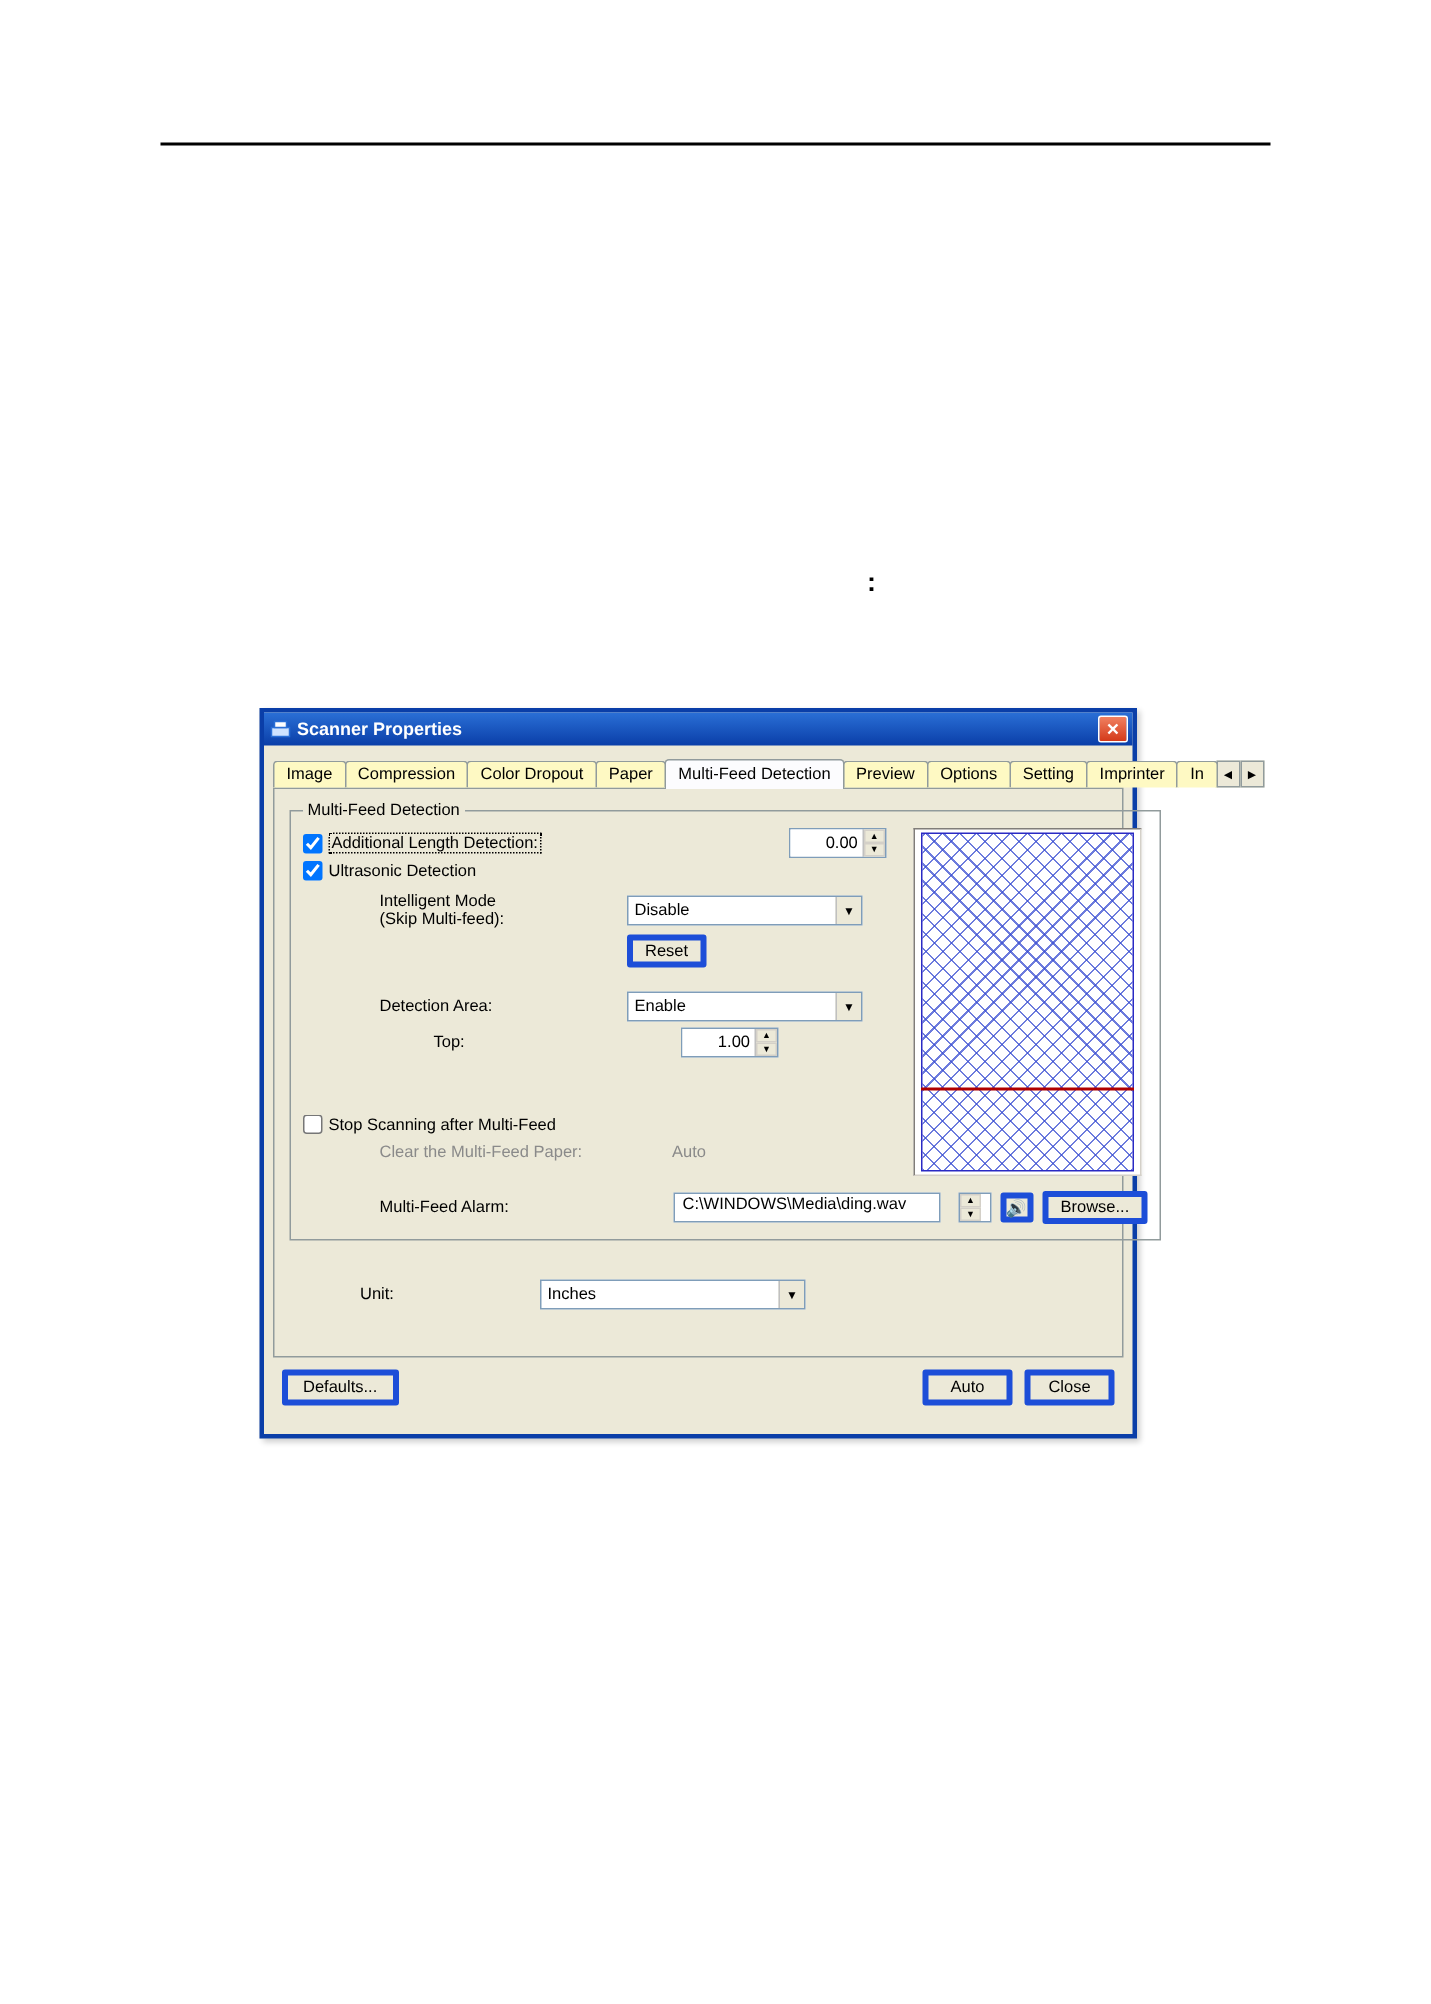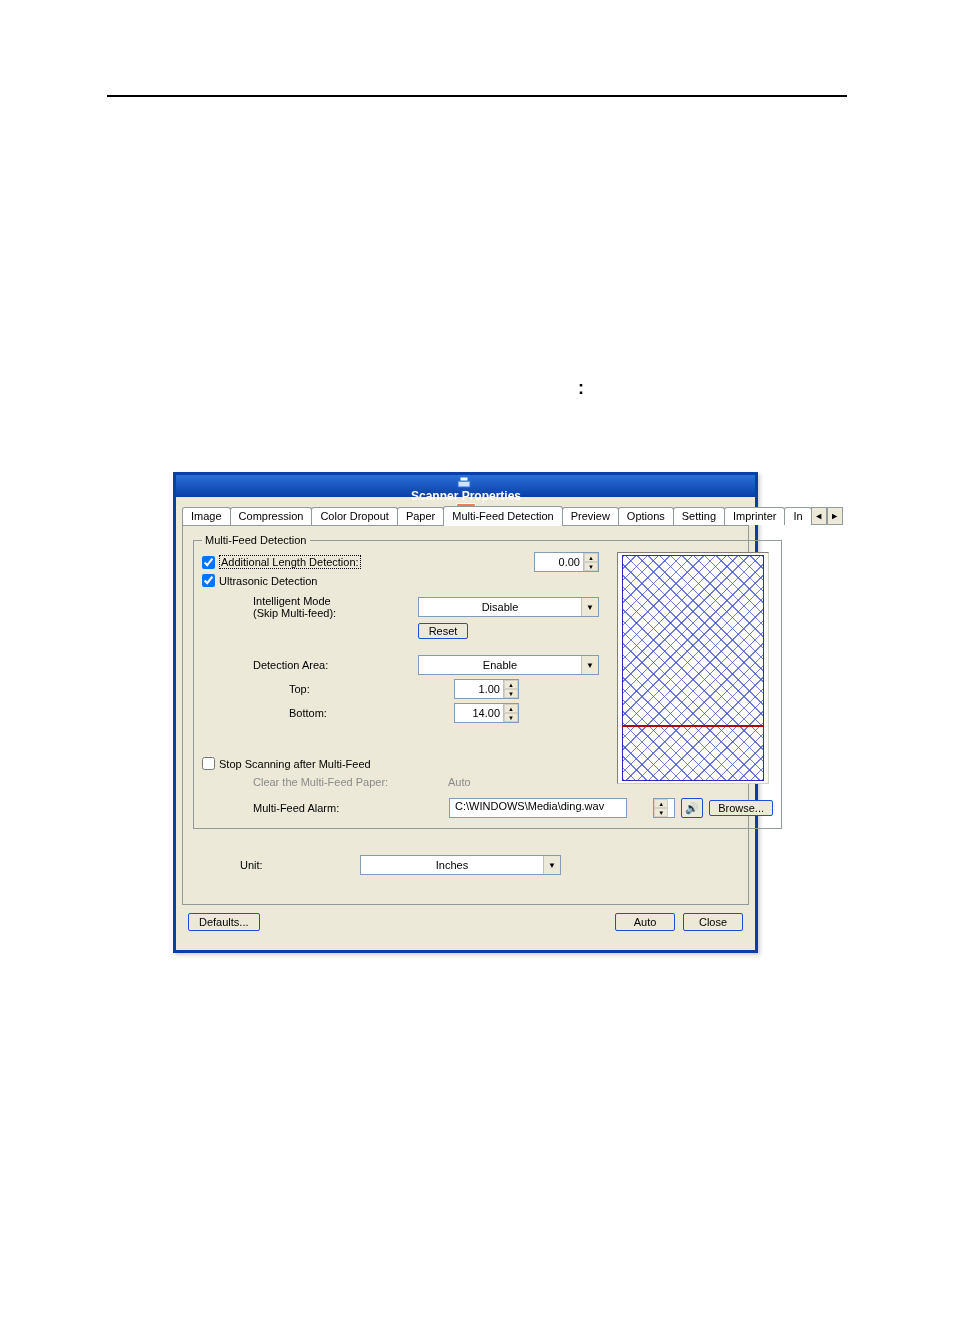--- a/index.html
+++ b/index.html
@@ -40,21 +40,20 @@
   }
   .titlebar {
     height: 22px;
     background: linear-gradient(to bottom, #2a6fd6 0%, #0a3ea8 100%);
     color: #fff;
     display: flex;
     align-items: center;
     padding: 0 3px 0 4px;
     font-weight: bold;
     font-size: 12px;
-    flex-direction: column;
   }
   .titlebar .icon {
     width: 14px; height: 14px;
     margin-right: 4px;
     display: inline-flex; align-items: center; justify-content: center;
   }
   .titlebar .title { flex: 1; }
   .closebox {
     width: 18px; height: 16px;
     background: linear-gradient(to bottom, #f08060, #d43a1a);
@@ -69,21 +68,21 @@
 
   .tabbar {
     display: flex;
     align-items: flex-end;
     padding: 6px 6px 0 6px;
     position: relative;
     height: 22px;
   }
   .tab {
     padding: 2px 8px 3px 8px;
-    background: #ffffff;
+    background: #fef9c3;
     border: 1px solid #919b9c;
     border-bottom: none;
     border-top-left-radius: 3px;
     border-top-right-radius: 3px;
     margin-right: -1px;
     position: relative;
     white-space: nowrap;
     cursor: pointer;
     font-size: 11px;
   }
@@ -178,32 +177,32 @@
   .spin-btns { display: flex; flex-direction: column; border-left: 1px solid #c0c0c0; }
   .spin-btns button {
     width: 14px; flex: 1;
     border: 1px solid #d4d0c8;
     background: #ece9d8;
     font-size: 6px; line-height: 6px;
     padding: 0;
     cursor: pointer;
   }
   .combo { display: inline-flex; align-items: stretch; height: 18px; }
-  .combo input { border: none; outline: none; padding: 0 16px; font: inherit; width: 130px; background: transparent; text-align: center; }
+  .combo input { border: none; outline: none; padding: 0 4px; font: inherit; width: 130px; background: transparent; }
   .combo .arrow {
     width: 16px;
     border-left: 1px solid #c0c0c0;
     background: #ece9d8;
     display: flex; align-items: center; justify-content: center;
     font-size: 8px;
     cursor: pointer;
   }
   .btn {
     background: #ece9d8;
-    border: 1px solid #1d4ed8;
+    border: 4px solid #1d4ed8;
     border-radius: 2px;
     padding: 2px 10px;
     font: inherit;
     cursor: pointer;
     min-width: 60px;
   }
   .btn.small { min-width: 50px; padding: 1px 8px; }
   .btn.iconbtn { min-width: 0; width: 22px; height: 20px; padding: 0; display: inline-flex; align-items: center; justify-content: center; }
 
   .textbox { height: 18px; padding: 0 3px; }
@@ -335,30 +334,20 @@
               <div class="lbl indent2">Top:</div>
               <div class="spinbox">
                 <input value="1.00" style="">
                 <div class="spin-btns">
                   <button><span>▲</span></button>
                   <button><span>▼</span></button>
                 </div>
               </div>
             </div>
             <div class="stack4"></div>
-            <div class="row">
-              <div class="lbl indent2">Bottom:</div>
-              <div class="spinbox">
-                <input value="14.00" style="">
-                <div class="spin-btns">
-                  <button><span>▲</span></button>
-                  <button><span>▼</span></button>
-                </div>
-              </div>
-            </div>
 
             <div class="stack16"></div>
             <div class="stack16"></div>
             <div class="row">
               <label class="chk">
                 <input type="checkbox" style="">
                 <span>Stop Scanning after Multi-Feed</span>
               </label>
             </div>
             <div class="stack4"></div>

